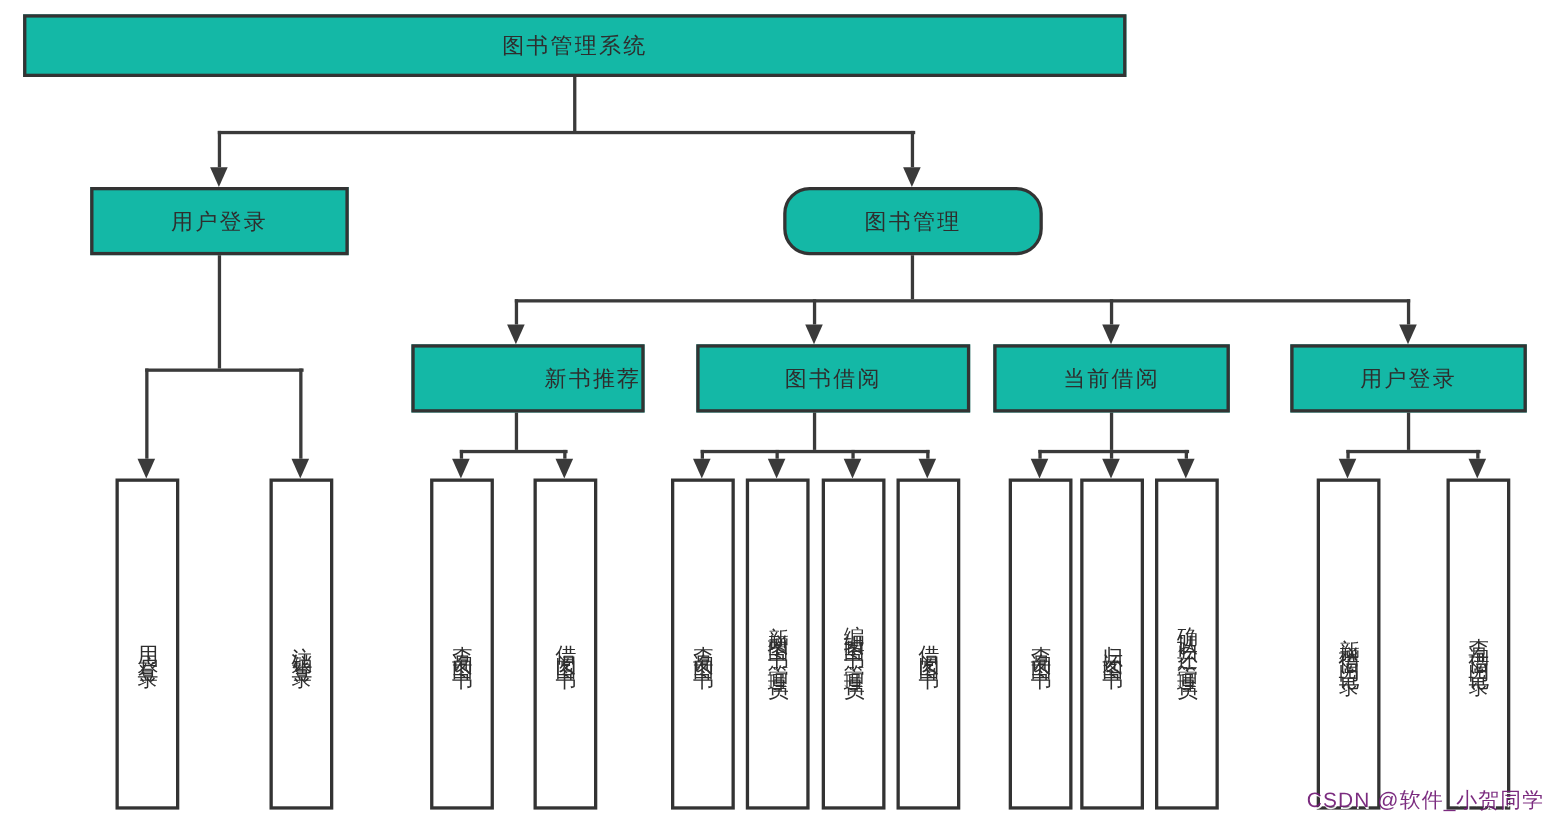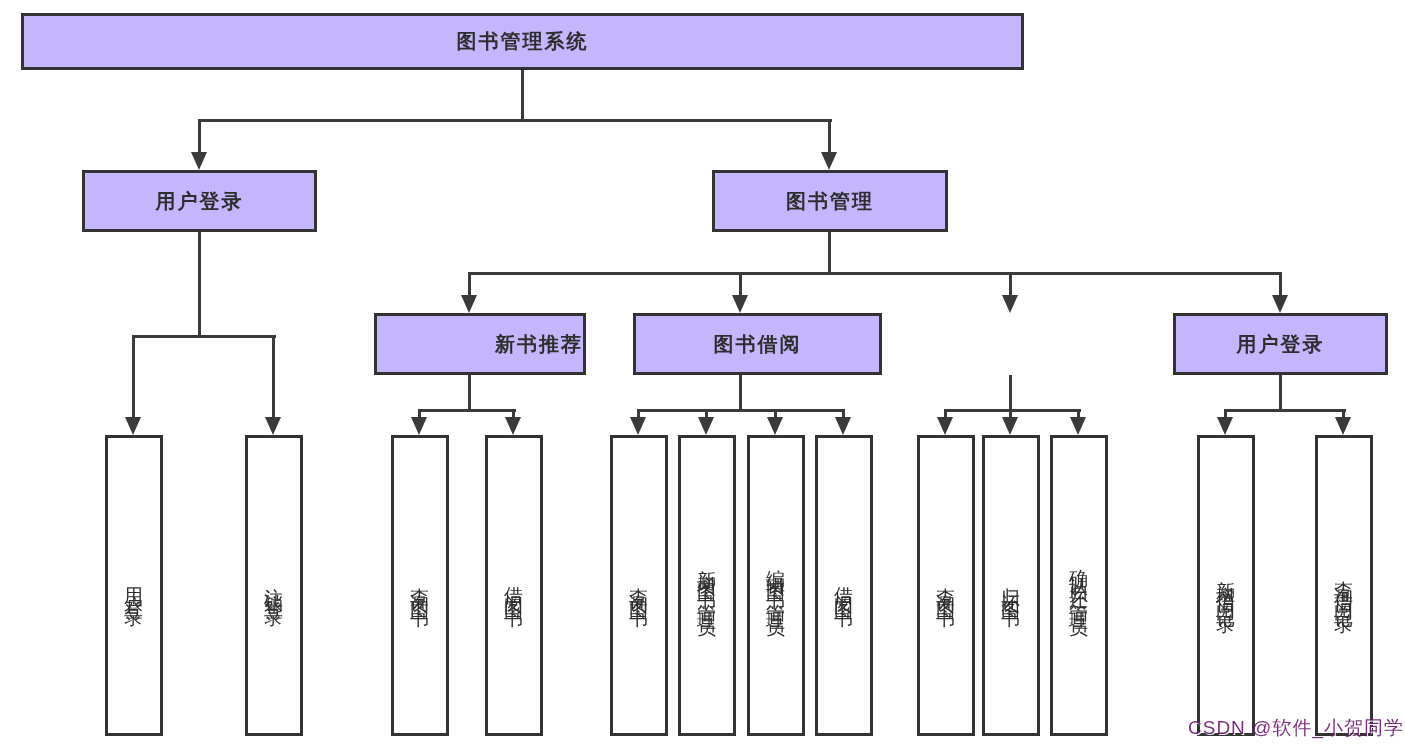--- a/index.html
+++ b/index.html
@@ -1,40 +1,40 @@
 <!DOCTYPE html>
 <html><head>
 <meta charset="utf-8">
 <style>
   html,body{margin:0;padding:0;background:#fff;}
   body{font-family:"Liberation Sans","DejaVu Sans",sans-serif;}
   .canvas{position:relative;width:1405px;height:747px;background:#fff;overflow:hidden;}
 
   
-  .hbox{position:absolute;box-sizing:border-box;background:#c4b5fd;border:3px solid #333;
+  .hbox{position:absolute;box-sizing:border-box;background:#14b8a6;border:3px solid #333;
         display:flex;align-items:center;justify-content:center;
-        font-size:20px;letter-spacing:2px;color:#2e2e2e;font-weight:bold;}
+        font-size:20px;letter-spacing:2px;color:#2e2e2e;}
   .vbox{position:absolute;box-sizing:border-box;top:435px;width:58px;height:301px;
         background:#fff;border:3px solid #333;
         display:flex;align-items:center;justify-content:center;color:#2e2e2e;}
   .vbox .vtxt{writing-mode:vertical-rl;text-orientation:mixed;
         font-size:19px;letter-spacing:7px;line-height:1;}
 
   
   .hline{position:absolute;height:3px;background:#3a3a3a;}
   .vline{position:absolute;width:3px;background:#3a3a3a;}
   .arrow{position:absolute;width:3px;background:#3a3a3a;}
   .arrow::after{content:"";position:absolute;left:-7.5px;bottom:-18px;width:0;height:0;
         border-left:8px solid transparent;border-right:8px solid transparent;
         border-top:18px solid #3a3a3a;}
 
   
   #n-root{left:21px;top:13px;width:1003px;height:57px;}
   #n-userlogin{left:82px;top:170px;width:235px;height:62px;}
-  #n-bookmgmt{left:712px;top:170px;width:236px;height:62px;}
+  #n-bookmgmt{left:712px;top:170px;width:236px;height:62px;border-radius:24px;}
   #n-newbook{left:374px;top:313px;width:212px;height:62px;justify-content:flex-end;}
   #n-borrow{left:633px;top:313px;width:249px;height:62px;}
   #n-current{left:903px;top:313px;width:215px;height:62px;}
   #n-records{left:1173px;top:313px;width:215px;height:62px;}
 
   #l-a1{left:105px;} #l-a2{left:245px;}
   #l-b1{left:391px;} #l-b2{left:485px;}
   #l-c1{left:610px;} #l-c2{left:678px;} #l-c3{left:747px;} #l-c4{left:815px;}
   #l-d1{left:917px;} #l-d2{left:982px;} #l-d3{left:1050px;}
   #l-e1{left:1197px;} #l-e2{left:1315px;}
@@ -74,20 +74,23 @@
   <div class="arrow" style="left:468px;top:272px;height:23px;"></div>
   <div class="arrow" style="left:739px;top:272px;height:23px;"></div>
   <div class="arrow" style="left:1009px;top:272px;height:23px;"></div>
   <div class="arrow" style="left:1279px;top:272px;height:23px;"></div>
 
   <div class="hbox" id="n-newbook">
     <span>新书推荐</span>
   </div>
   <div class="hbox" id="n-borrow">
     <span>图书借阅</span>
+  </div>
+  <div class="hbox" id="n-current">
+    <span>当前借阅</span>
   </div>
   <div class="hbox" id="n-records">
     <span>用户登录</span>
   </div>
 
   <div class="vline" style="left:468px;top:375px;height:34px;"></div>
   <div class="hline" style="left:418px;top:409px;width:98px;"></div>
   <div class="arrow" style="left:418px;top:409px;height:8px;"></div>
   <div class="arrow" style="left:512px;top:409px;height:8px;"></div>
 

